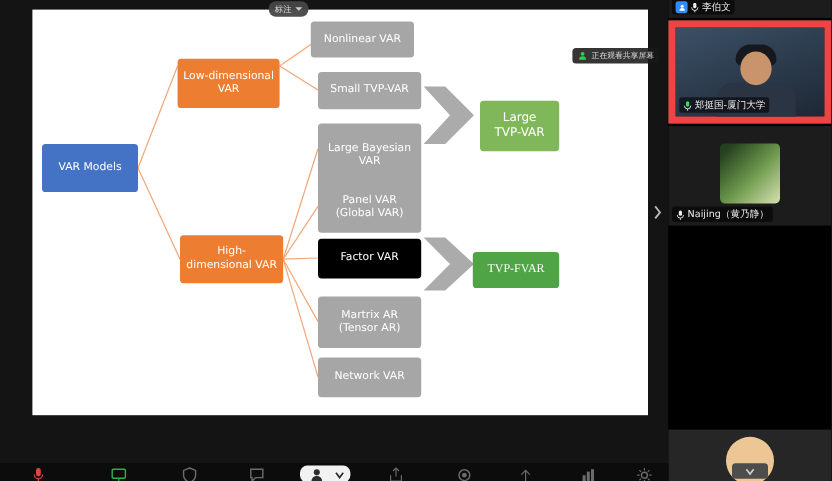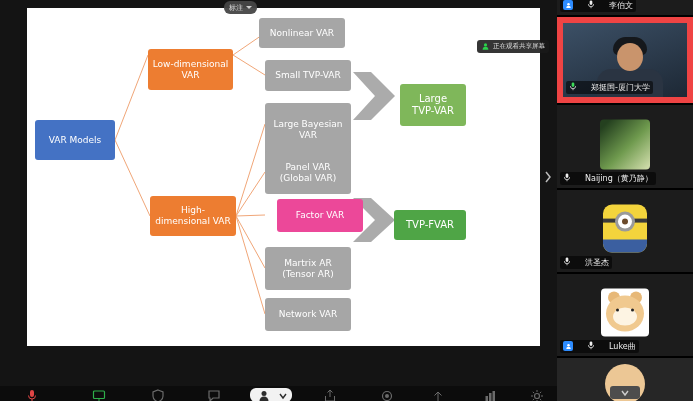--- a/index.html
+++ b/index.html
@@ -22,25 +22,25 @@
   .node { position:absolute; display:flex; align-items:center; justify-content:center;
     color:#fff; text-align:center; font-size:9px; line-height:1.2; border-radius:3px;
     white-space:pre-line; padding:1px; }
   .n-root   { left:8px;   top:112px; width:80px; height:40px; background:#4472c4; }
   .n-b1     { left:121px; top:27px;  width:85px; height:41px; background:#ed7d31;margin-top:14px; }
   .n-b2     { left:123px; top:188px; width:86px; height:40px; background:#ed7d31; }
   .n-l0 { left:232px; top:10px;  width:86px; height:30px; background:#a6a6a6; }
   .n-l1 { left:238px; top:52px;  width:86px; height:31px; background:#a6a6a6; }
   .n-l2 { left:238px; top:95px;  width:86px; height:53px; background:#a6a6a6; }
   .n-l3 { left:238px; top:143px; width:86px; height:43px; background:#a6a6a6; }
-  .n-l4 { left:238px; top:191px; width:86px; height:33px; background:#ec4899;margin-left:12px; }
+  .n-l4 { left:238px; top:191px; width:86px; height:33px; background:#000000; }
   .n-l5 { left:238px; top:239px; width:86px; height:43px; background:#a6a6a6; }
   .n-l6 { left:238px; top:290px; width:86px; height:33px; background:#a6a6a6; }
   .n-r1 { left:373px; top:76px;  width:66px; height:42px; background:#7fb75a; font-size:10px; }
-  .n-r2 { left:367px; top:202px; width:72px; height:30px; background:#4fa546; font-size:10px; }
+  .n-r2 { left:367px; top:202px; width:72px; height:30px; background:#4fa546; font-size:10px;font-family:Liberation Serif, serif; }
 
   .share-notice { position:absolute; left:477px; top:40px; z-index:6;
     background:rgba(25,25,25,.88); border-radius:3px; padding:2px 4px;
     display:flex; align-items:center; gap:3px; color:#ddd; font-size:6.5px; white-space:nowrap; }
 
   .collapse-btn { position:absolute; left:541px; top:164px; width:14px; height:26px;
     display:flex; align-items:center; justify-content:center; z-index:6; cursor:pointer; }
 
   
   .toolbar { position:absolute; left:0; top:386px; width:557px; height:15px; background:#0c0c0c; z-index:8; }
@@ -56,21 +56,21 @@
   
   .sidebar { position:absolute; left:557px; top:0; width:136px; height:401px; background:#000; }
   .tile { position:absolute; left:0; width:136px; background:#1c1c1c; overflow:hidden; }
   .t1 { top:0;    height:15px; }
   .t2 { top:17px; height:86px; border:6px solid #ef4444; }
   .t3 { top:105px; height:83px; }
   .t4 { top:190px; height:82px; }
   .t5 { top:274px; height:82px; }
   .t6 { top:358px; height:43px; background:#262626; }
 
-  .plabel { position:absolute; left:3px; bottom:3px; display:flex; align-items:flex-start; gap:14px;
+  .plabel { position:absolute; left:3px; bottom:3px; display:flex; align-items:flex-end; gap:2px;
     background:rgba(0,0,0,.55); border-radius:2px; padding:1px 3px; font-size:8px; color:#eee;
     max-width:128px; white-space:nowrap; overflow:hidden; z-index:3; }
   .badge { width:10px; height:10px; background:#2d8cff; border-radius:2px;
     display:flex; align-items:center; justify-content:center; flex:0 0 auto; }
 
   .video { position:absolute; inset:0; background:linear-gradient(160deg,#3c5066,#1d2835); }
   .v-hair { position:absolute; left:50px; top:14px; width:34px; height:18px; background:#15181c; border-radius:14px 14px 6px 6px; }
   .v-face { position:absolute; left:54px; top:20px; width:26px; height:28px; background:#c9946c; border-radius:50%; }
   .v-body { position:absolute; left:34px; top:46px; width:66px; height:40px; background:#2a3442; border-radius:14px 14px 0 0; }
 
@@ -286,62 +286,21 @@
       <div class="plabel">
         <svg width="8" height="9" viewBox="0 0 10 12">
           <rect x="3.2" y="0.5" width="3.6" height="6" rx="1.8" fill="#eee"></rect>
           <path d="M1.5 5.5a3.5 3.5 0 0 0 7 0" fill="none" stroke="#eee"></path>
           <line x1="5" y1="9" x2="5" y2="11" stroke="#eee"></line>
         </svg>
         <span>Naijing（黄乃静）</span>
       </div>
     </div>
 
-    <div class="tile t4">
-      <div class="avatar minion">
-        <div class="strap"></div>
-          <div class="goggle"></div>
-          <div class="eye"></div>
-          <div class="pupil"></div>
-          <div class="overall"></div>
-      </div>
-      <div class="plabel">
-        <svg width="8" height="9" viewBox="0 0 10 12">
-          <rect x="3.2" y="0.5" width="3.6" height="6" rx="1.8" fill="#eee"></rect>
-          <path d="M1.5 5.5a3.5 3.5 0 0 0 7 0" fill="none" stroke="#eee"></path>
-          <line x1="5" y1="9" x2="5" y2="11" stroke="#eee"></line>
-        </svg>
-        <span>洪圣杰</span>
-      </div>
-    </div>
-
-    <div class="tile t5">
-      <div class="avatar hamster">
-        <div class="ear1"></div>
-          <div class="ear2"></div>
-          <div class="hbody"></div>
-          <div class="hface"></div>
-          <div class="e1"></div>
-          <div class="e2"></div>
-      </div>
-      <div class="plabel">
-        <span class="badge">
-          <svg width="7" height="7" viewBox="0 0 14 14">
-              <circle cx="7" cy="4.5" r="2.5" fill="#fff"></circle>
-              <path d="M2.5 12a4.5 4.5 0 0 1 9 0z" fill="#fff"></path>
-            </svg>
-        </span>
-        <svg width="8" height="9" viewBox="0 0 10 12">
-          <rect x="3.2" y="0.5" width="3.6" height="6" rx="1.8" fill="#eee"></rect>
-          <path d="M1.5 5.5a3.5 3.5 0 0 0 7 0" fill="none" stroke="#eee"></path>
-          <line x1="5" y1="9" x2="5" y2="11" stroke="#eee"></line>
-        </svg>
-        <span>Luke曲</span>
-      </div>
-    </div>
+
 
     <div class="tile t6">
       <div class="partial-avatar"></div>
       <div class="more-btn">
         <svg width="10" height="8" viewBox="0 0 10 8">
           <polyline points="2,2 5,6 8,2" fill="none" stroke="#ccc" stroke-width="1.4"></polyline>
         </svg>
       </div>
     </div>
 

